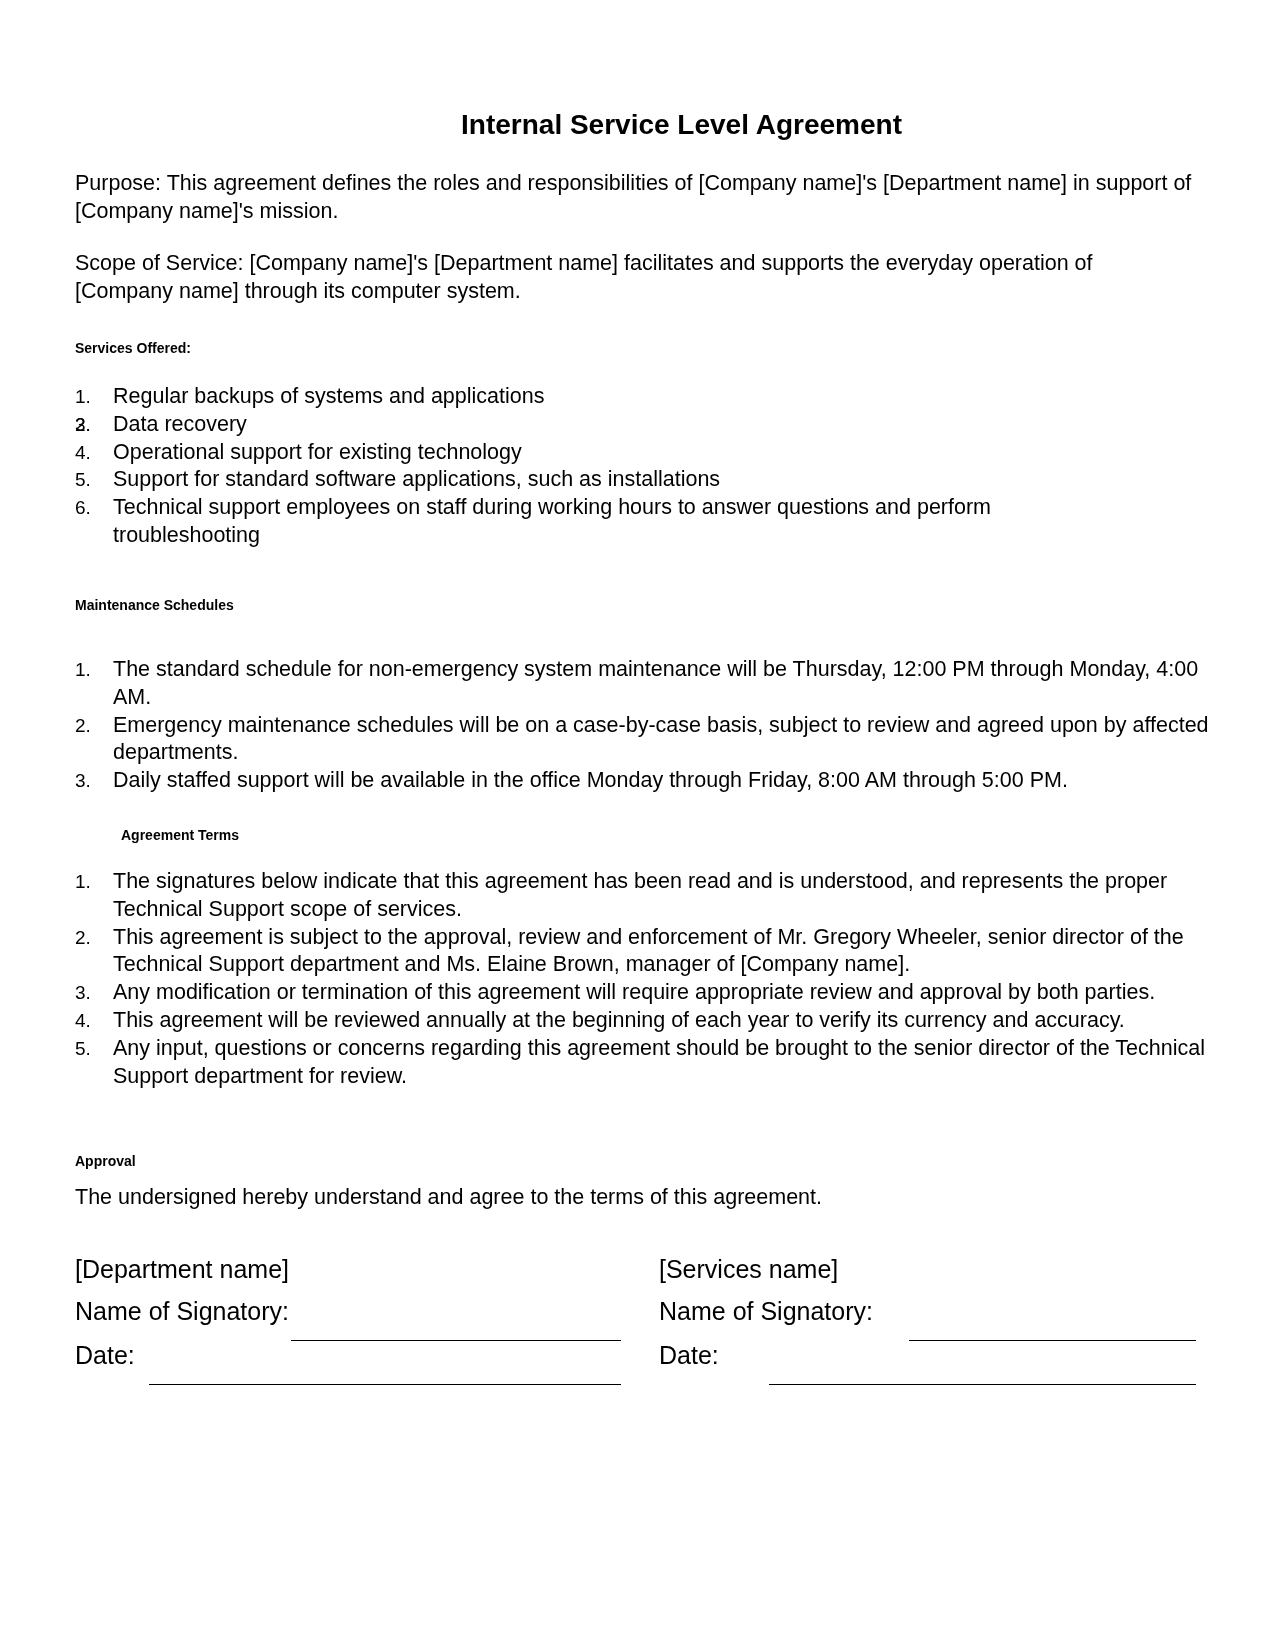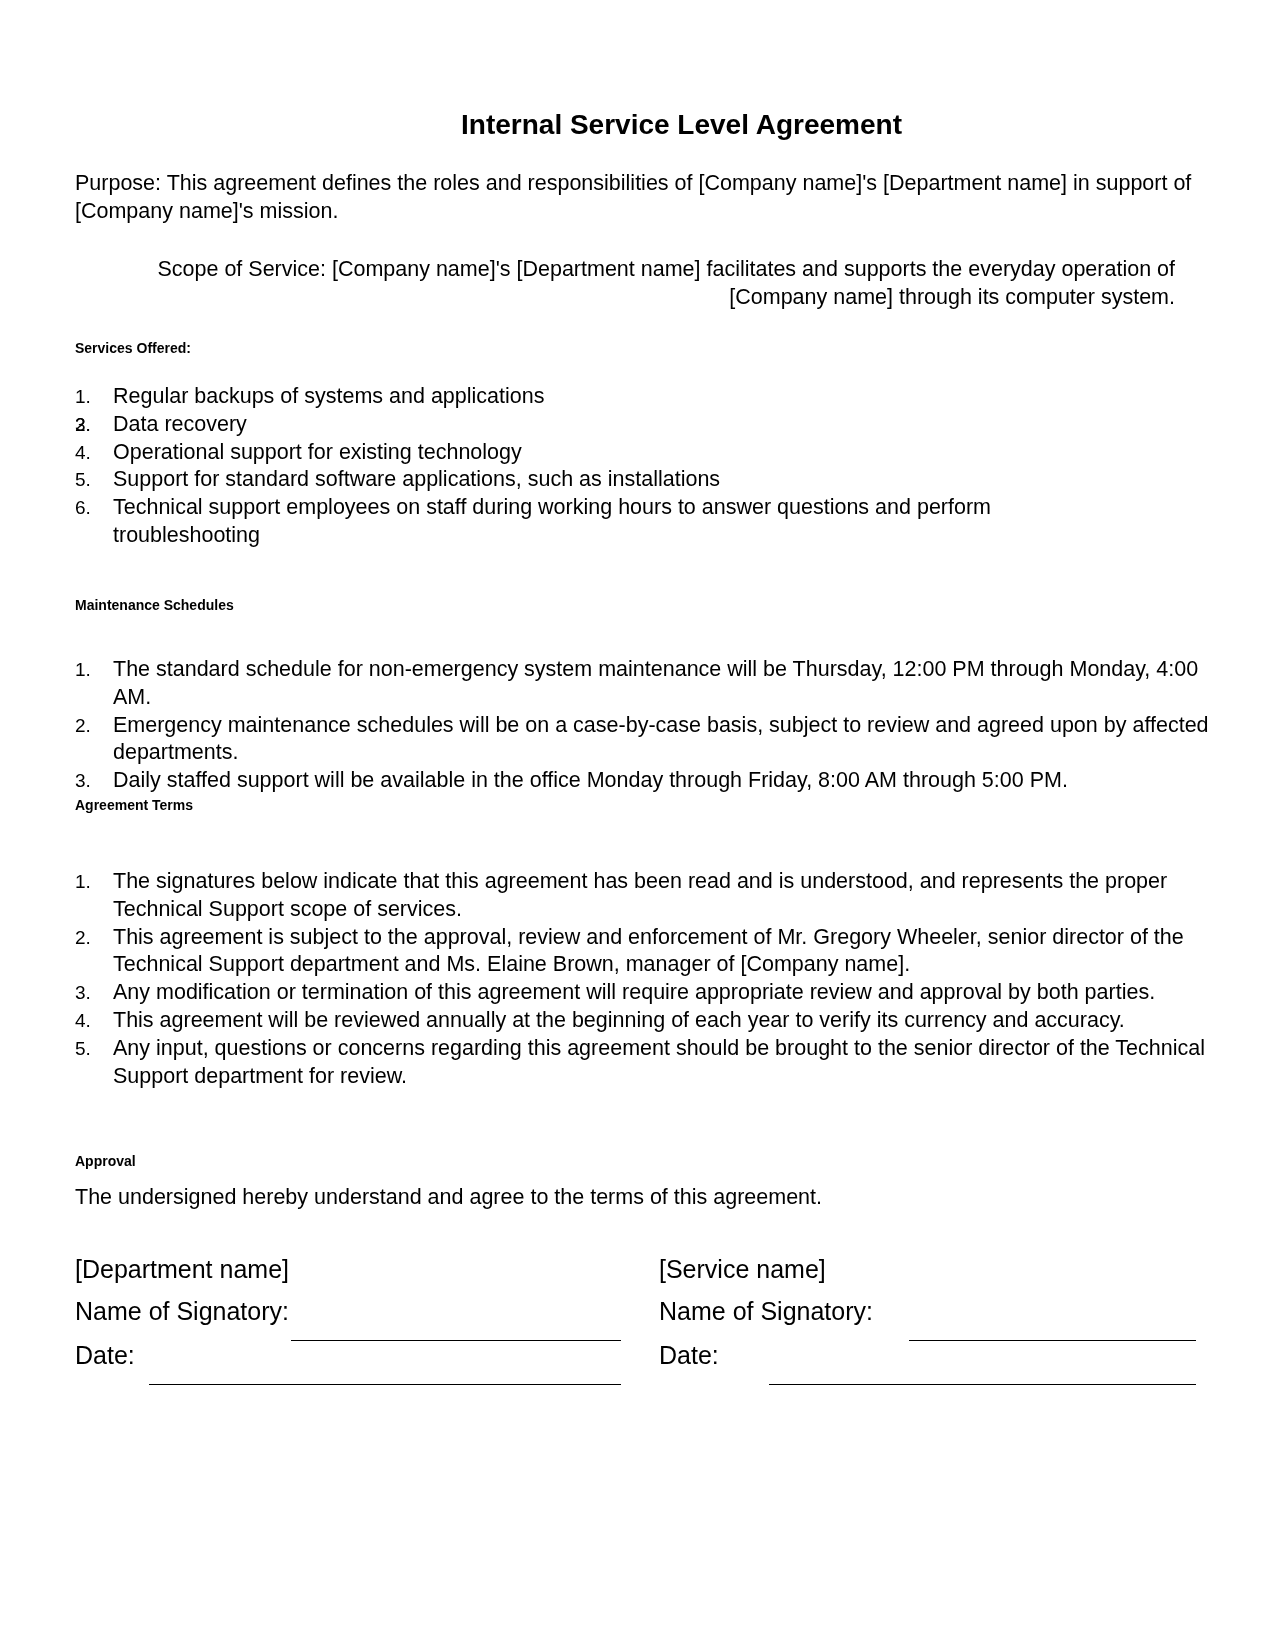--- a/index.html
+++ b/index.html
@@ -83,56 +83,56 @@
 <body>
 
 <div class="page">
 
   <div class="title">Internal Service Level Agreement</div>
 
   <div class="block" style="top:170px; width:1120px;">
     <span class="bold">Purpose:</span><span> This agreement defines the roles and responsibilities of [Company name]'s [Department name] in support of [Company name]'s mission.</span>
   </div>
 
-  <div class="block" style="top:256px; width:1100px;text-align:right;">Scope of Service: [Company name]'s [Department name] facilitates and supports the everyday operation of [Company name] through its computer system.</div>
+  <div class="block" style="top:250px; width:1100px;">Scope of Service: [Company name]'s [Department name] facilitates and supports the everyday operation of [Company name] through its computer system.</div>
 
   <div class="heading" style="top:335px;">Services Offered:</div>
   <ol class="list" style="top:383px; width:1020px;">
     <li><span class="num">1.</span><span>Regular backups of systems and applications</span></li>
     <li><span class="num">2.</span></li>
     <li><span class="num">3.</span><span>Data recovery</span></li>
     <li><span class="num">4.</span><span>Operational support for existing technology</span></li>
     <li><span class="num">5.</span><span>Support for standard software applications, such as installations</span></li>
     <li><span class="num">6.</span><span>Technical support employees on staff during working hours to answer questions and perform troubleshooting</span></li>
   </ol>
 
   <div class="heading" style="top:592px;">Maintenance Schedules</div>
   <ol class="list" style="top:656px; width:1150px;">
     <li><span class="num">1.</span><span>The standard schedule for non-emergency system maintenance will be Thursday, 12:00 PM through Monday, 4:00 AM.</span></li>
     <li><span class="num">2.</span><span>Emergency maintenance schedules will be on a case-by-case basis, subject to review and agreed upon by affected departments.</span></li>
     <li><span class="num">3.</span><span>Daily staffed support will be available in the office Monday through Friday, 8:00 AM through 5:00 PM.</span></li>
   </ol>
 
-  <div class="heading" style="top:792px;">Agreement Terms</div>
+  <div class="heading" style="top:822px;margin-left:46px;">Agreement Terms</div>
   <ol class="list" style="top:868px; width:1155px;">
     <li><span class="num">1.</span><span>The signatures below indicate that this agreement has been read and is understood, and represents the proper Technical Support scope of services.</span></li>
     <li><span class="num">2.</span><span>This agreement is subject to the approval, review and enforcement of Mr. Gregory Wheeler, senior director of the Technical Support department and Ms. Elaine Brown, manager of [Company name].</span></li>
     <li><span class="num">3.</span><span>Any modification or termination of this agreement will require appropriate review and approval by both parties.</span></li>
     <li><span class="num">4.</span><span>This agreement will be reviewed annually at the beginning of each year to verify its currency and accuracy.</span></li>
     <li><span class="num">5.</span><span>Any input, questions or concerns regarding this agreement should be brought to the senior director of the Technical Support department for review.</span></li>
   </ol>
 
   <div class="heading" style="top:1105px;margin-top:43px;">Approval</div>
   <div class="block" style="top:1184px;">The undersigned hereby understand and agree to the terms of this agreement.</div>
 
   <div class="sig-label" style="left:75px; top:1256px;">[Department name]</div>
   <div class="sig-label" style="left:75px; top:1298px;">Name of Signatory:</div>
   <div class="sig-line" style="left:291px; top:1340px; width:330px;"></div>
   <div class="sig-label" style="left:75px; top:1342px;">Date:</div>
   <div class="sig-line" style="left:149px; top:1384px; width:472px;"></div>
 
-  <div class="sig-label" style="left:659px; top:1256px;">[Service name]</div>
+  <div class="sig-label" style="left:659px; top:1256px;">[Services name]</div>
   <div class="sig-label" style="left:659px; top:1298px;">Name of Signatory:</div>
   <div class="sig-line" style="left:909px; top:1340px; width:287px;"></div>
   <div class="sig-label" style="left:659px; top:1342px;">Date:</div>
   <div class="sig-line" style="left:769px; top:1384px; width:427px;"></div>
 
 </div>
 
 </body></html>

